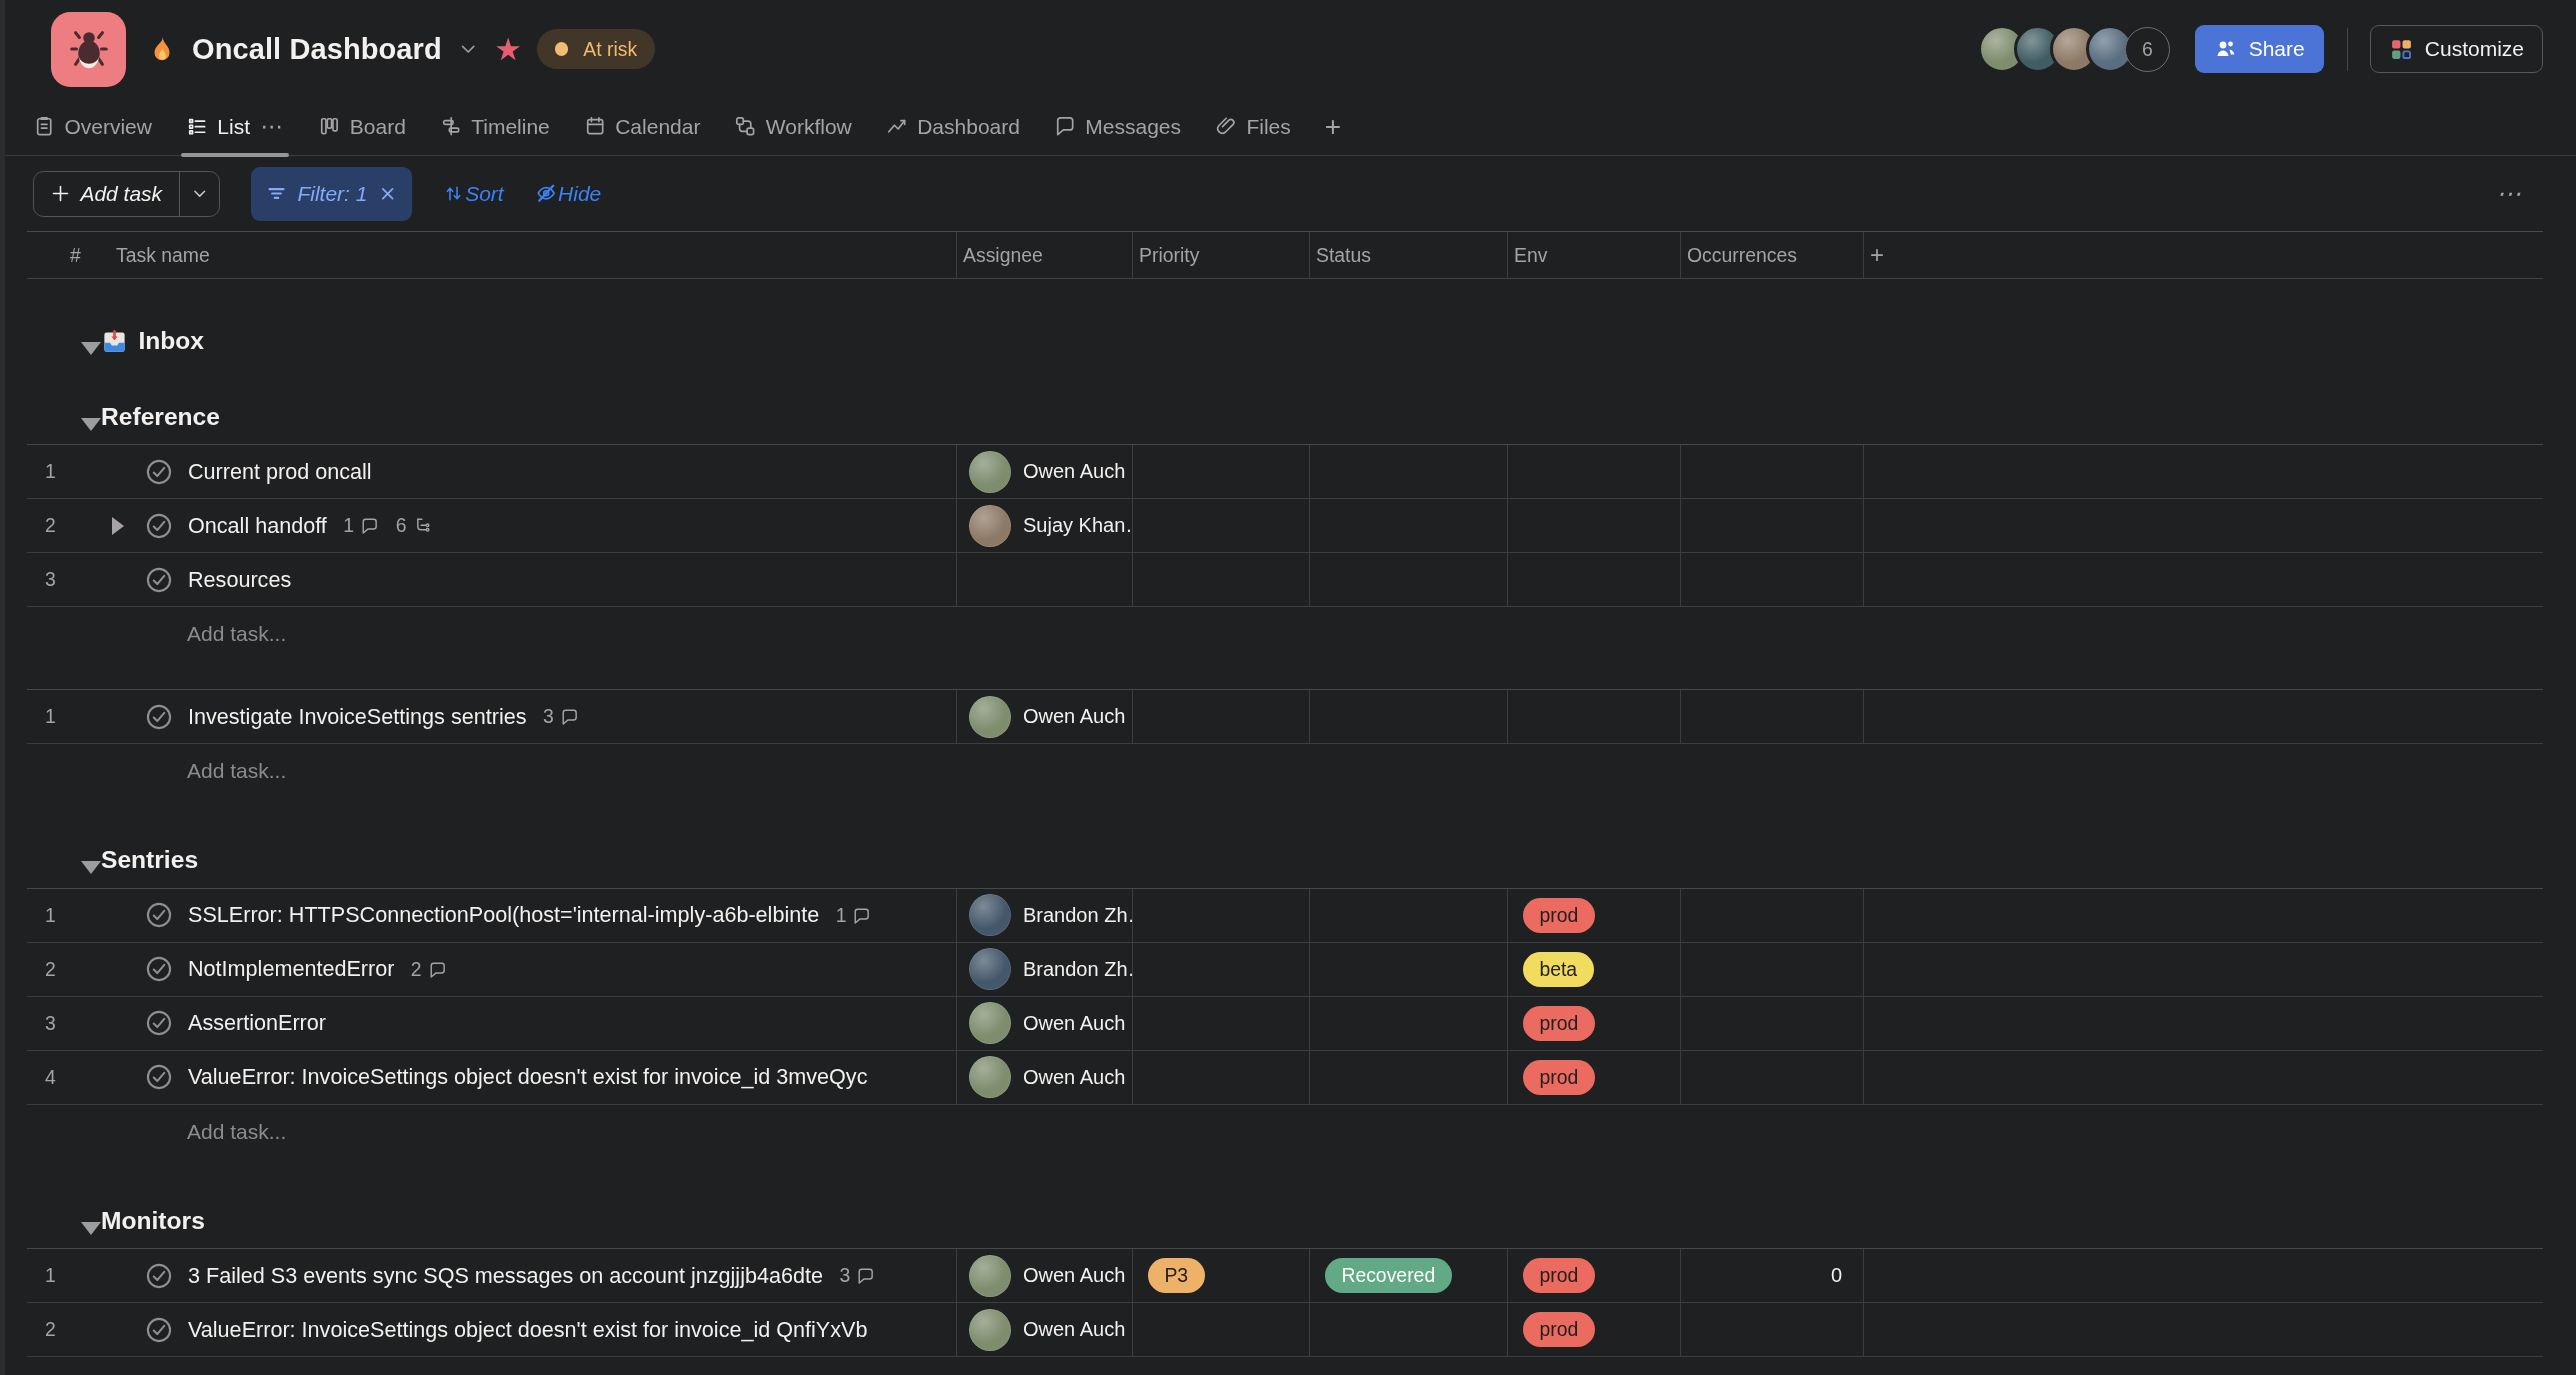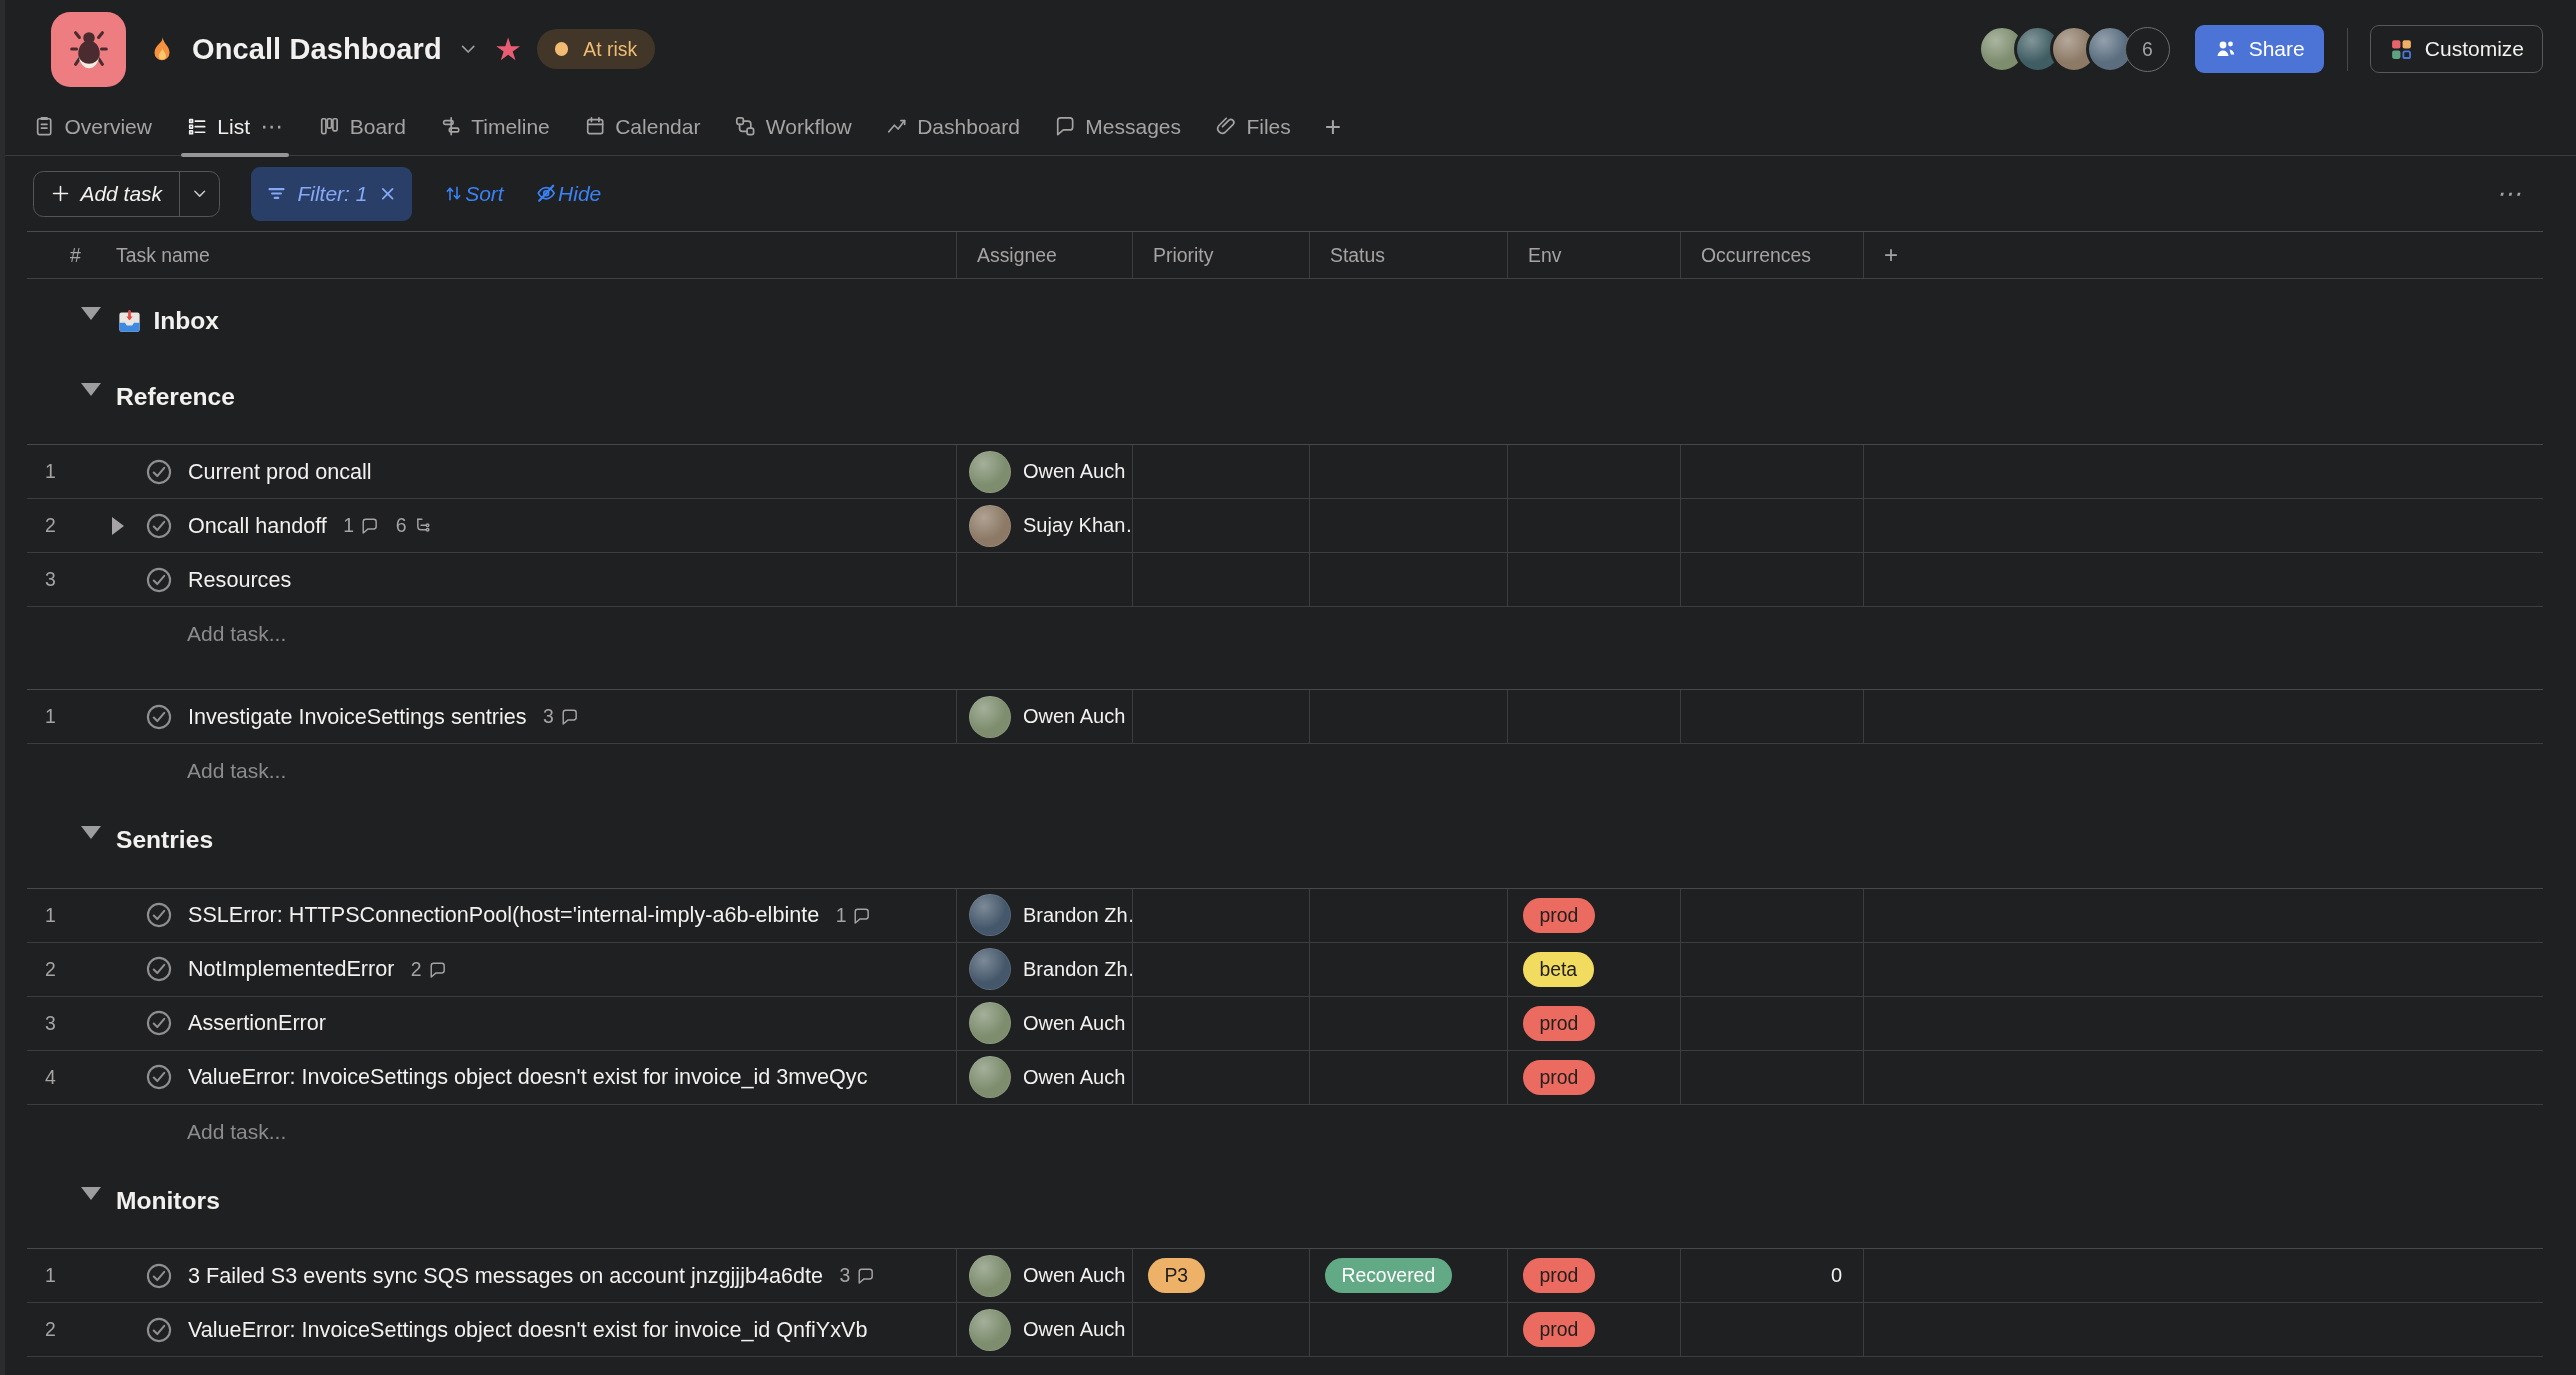--- a/index.html
+++ b/index.html
@@ -50,26 +50,26 @@
   .tool-item { display:flex; align-items:center; gap:1px; color:#3b82f6; font-size:21px; cursor:pointer; }
   .toolbar-more { position:absolute; right:52px; color:#a5a3a3; font-size:25px; letter-spacing:3px; cursor:pointer; }
 
   
   .table-area { margin-left:27px; width:2516px; }
   .grid { display:grid; grid-template-columns:929px 176px 177px 198px 173px 183px 681px; }
   .thead { border-top:1.5px solid #4a4b4d; border-bottom:0.7px solid #404143; height:48px; color:#a5a3a3; font-size:19.4px; }
   .thead .cell { display:flex; align-items:center; }
   .thead .cell-name { padding-left:43px; gap:0; }
   .thead .hash { width:46px; }
-  .thead .cell:not(.cell-name) { border-left:0.7px solid #3c3d3f; padding-left:20px;text-align:right; }
+  .thead .cell:not(.cell-name) { border-left:0.7px solid #3c3d3f; padding-left:6px;text-align:right; }
   .thead .plus-head { font-size:24px; color:#a5a3a3; }
 
   
   .section { margin-top:28px; }
-  .section-header { height:48px; display:flex; align-items:flex-start; padding-left:54px; gap:15px; }
+  .section-header { height:48px; display:flex; align-items:flex-end; padding-left:54px; }
   .sec-caret { width:0; height:0; border-left:10.4px solid transparent; border-right:10.4px solid transparent; border-top:13.4px solid #9d9c9e; cursor:pointer; flex:0 0 auto; }
   .section-name { font-size:24.6px; font-weight:bold; display:flex; align-items:center; gap:10.4px; }
   .rows { margin-top:13.4px; border-top:0.7px solid #47484a; }
   .row { height:54px; border-bottom:0.7px solid #3c3d3f; cursor:pointer; }
   .row .cell { display:flex; align-items:center; min-width:0; }
   .cell-name { padding-left:18px; white-space:nowrap; overflow:hidden; }
   .rownum { width:67px; color:#a5a3a3; font-size:19.4px; flex:0 0 auto; }
   .caret-slot { width:33px; flex:0 0 auto; display:flex; align-items:center; }
   .row-caret { width:0; height:0; border-top:9px solid transparent; border-bottom:9px solid transparent; border-left:12px solid #a5a3a3; }
   .check { flex:0 0 auto; width:28px; height:28px; margin-right:15px; color:#8f8e90; }

